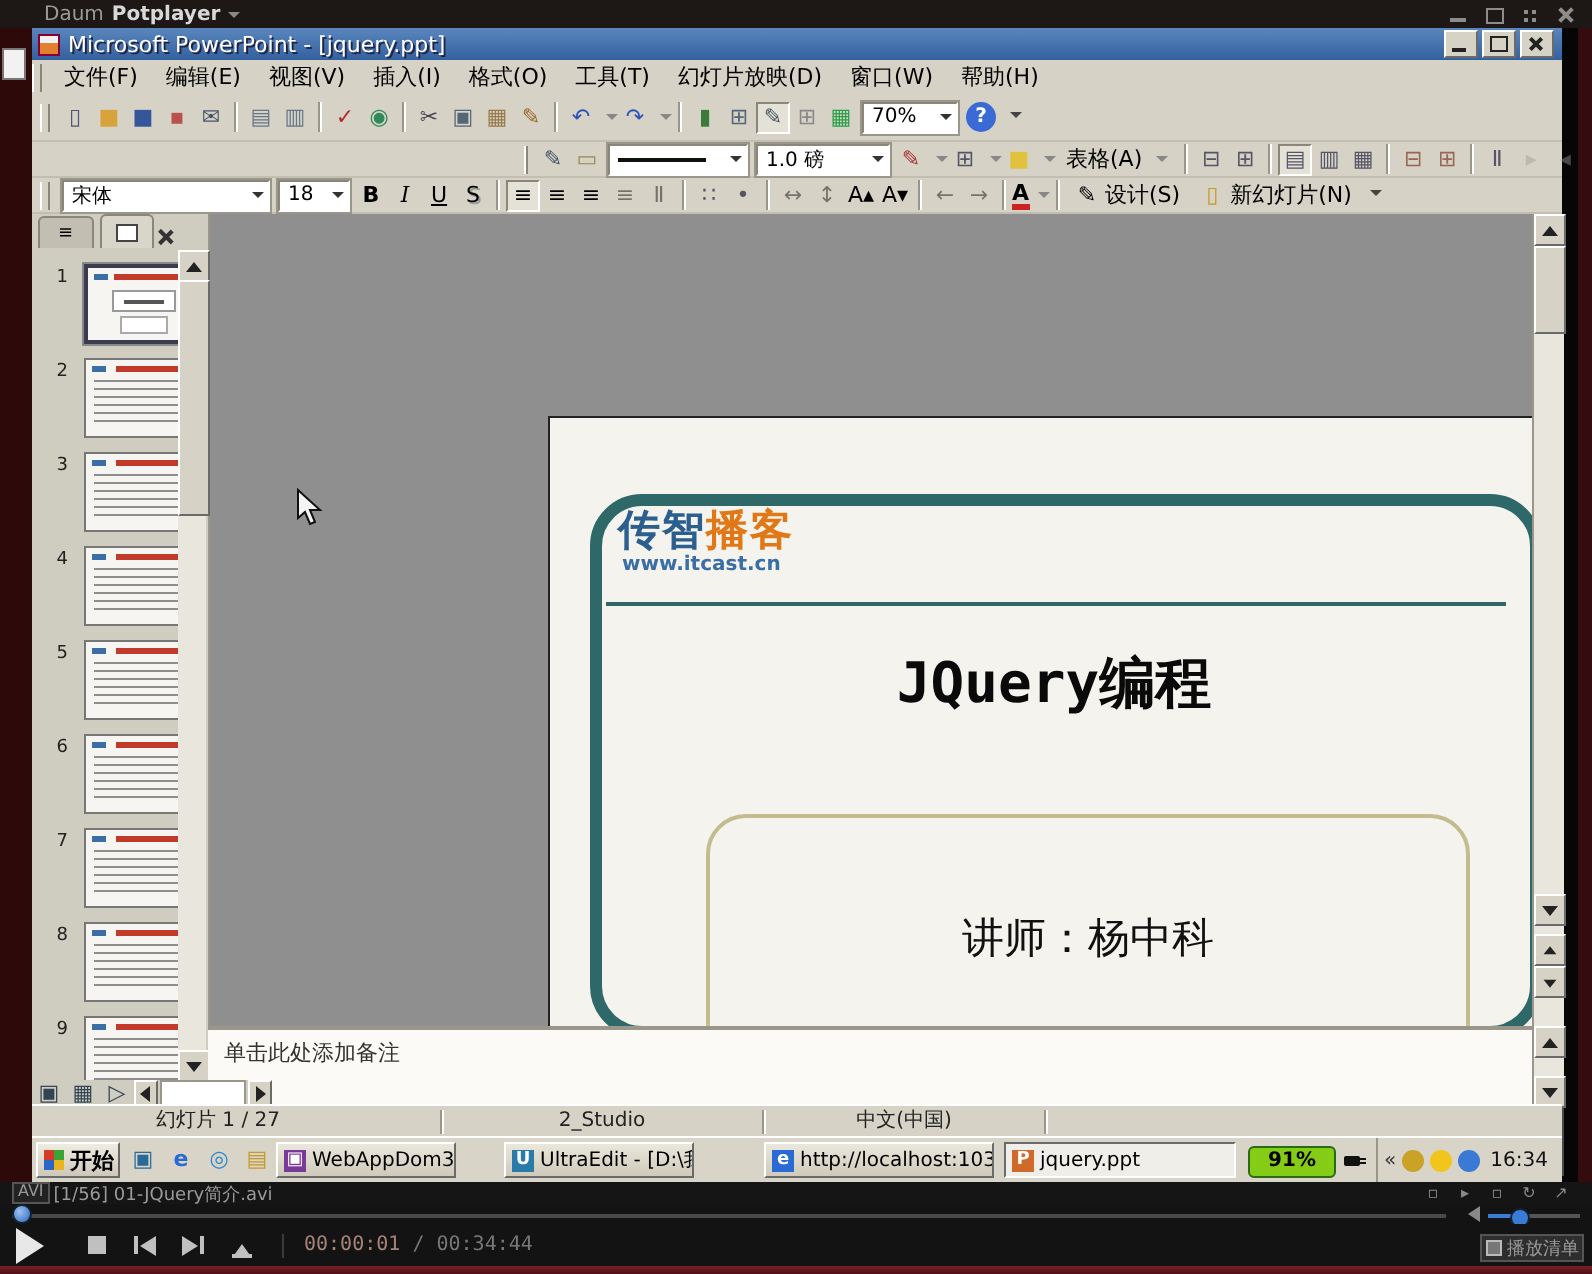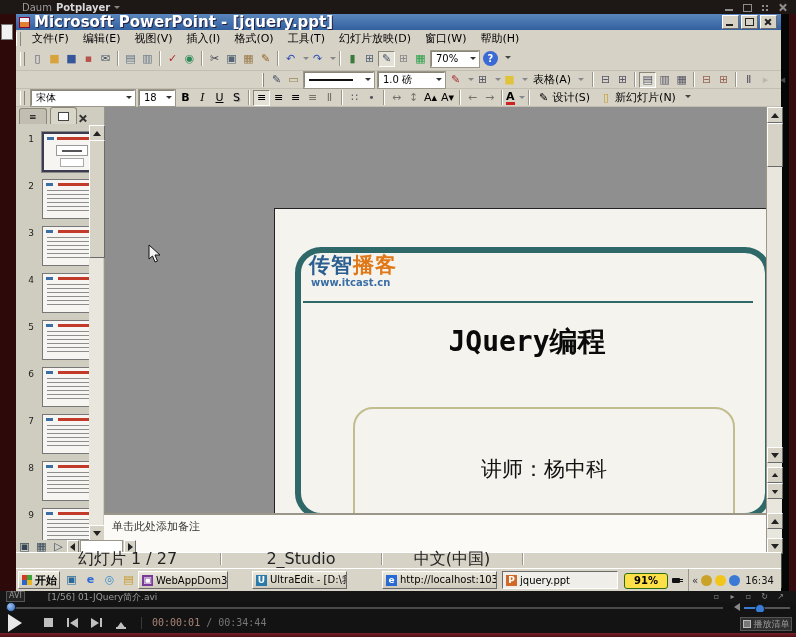--- a/index.html
+++ b/index.html
@@ -21,21 +21,21 @@
   #left-strip{position:absolute;left:0;top:14px;width:16px;height:577px;background:#2e0909}
   #left-marker{position:absolute;left:1px;top:24px;width:10px;height:14px;background:#f2f2f2;border:1px solid #777;
      font-size:8px;text-align:center;line-height:14px;color:#333}
   #right-strip{position:absolute;left:789px;top:14px;width:7px;height:620px;background:#340b0e}
   #bottom-red{position:absolute;left:0;top:633px;width:796px;height:4px;background:linear-gradient(#7a2028,#4a1016)}
   
   #screen{position:absolute;left:16px;top:14px;width:765px;height:577px;background:#d6d2c6}
   .xp-title{position:absolute;left:0;top:0;width:765px;height:16px;display:flex;align-items:center;
      background:linear-gradient(#5b86bd,#33619f)}
   .xp-title .appicon{width:11px;height:11px;margin:0 4px 0 3px;background:linear-gradient(#f2f2f2 40%,#e08030 40%);border:1px solid #803;box-sizing:border-box}
-  .xp-title .ttl{color:#fff;font-weight:bold;font-size:15px;text-shadow:1px 1px #224}
+  .xp-title .ttl{color:#fff;font-weight:normal;font-size:11px;text-shadow:1px 1px #224}
   #ppt-ctrls{margin-left:auto;margin-right:4px;display:flex;gap:2px}
   .xc{width:15px;height:12px;background:#d6d2c6;border:1px solid;border-color:#fff #6a6a6a #6a6a6a #fff;position:relative}
   .xc.minimize::after{content:"";position:absolute;left:3px;bottom:2px;width:7px;height:2px;background:#222}
   .xc.restore::after{content:"";position:absolute;left:3px;top:2px;width:7px;height:6px;border:1px solid #222}
   .xc.close::before,.xc.close::after{content:"";position:absolute;left:6px;top:2px;width:2px;height:8px;background:#222}
   .xc.close::before{transform:rotate(45deg)}.xc.close::after{transform:rotate(-45deg)}
   #menubar{position:absolute;left:0;top:16px;width:765px;height:17px;display:flex;align-items:center;
      background:#d6d2c6;border-bottom:1px solid #b8b4a8}
   .menu-item{padding:1px 7px;font-size:11px;white-space:nowrap}
   #helpbox{margin-left:auto;display:flex;align-items:center;gap:4px;margin-right:4px}
@@ -116,50 +116,50 @@
   #slide-footer{position:absolute;left:0;top:336px;width:100%;text-align:center;font-size:11px;color:#222}
   #slide-footer .sp{display:inline-block;width:18px}
   
   #notes{position:absolute;left:88px;top:499px;width:662px;height:39px;background:#fbfaf6;border-top:2px solid #9a968a;
      font-size:11px;color:#333;padding:4px 0 0 8px;box-sizing:border-box}
   #vscroll{position:absolute;left:750px;top:93px;width:15px;height:406px;background:#e9e7dd;border-left:1px solid #9a968a}
   #nscroll{position:absolute;left:750px;top:499px;width:15px;height:39px;background:#e9e7dd;border-left:1px solid #9a968a}
   #viewrow{position:absolute;left:0;top:526px;width:120px;height:14px;display:flex;align-items:center;background:#cfccc0}
   #viewrow .htrack{width:52px;height:12px;background:#fff;border:1px solid #9a968a;margin:0 1px}
   #statusbar{position:absolute;left:0;top:538px;width:765px;height:16px;background:#d6d2c6;border-top:1px solid #fff;
-     display:flex;font-size:16px;color:#222}
+     display:flex;align-items:center;font-size:10px;color:#222}
   #statusbar .cell{height:12px;line-height:12px;border-right:1px solid #9a968a;box-shadow:1px 0 0 #fff}
   #taskbar{position:absolute;left:0;top:554px;width:765px;height:23px;background:#d8d4c8;border-top:1px solid #fff}
   #start-btn{position:absolute;left:2px;top:2px;width:42px;height:18px;background:linear-gradient(#efece1,#cdc8ba);
      border:1px solid;border-color:#fff #6a6a6a #6a6a6a #fff;display:flex;align-items:center;gap:3px;padding-left:3px;box-sizing:border-box}
   #start-btn .logo{width:10px;height:10px;display:grid;grid-template-columns:5px 5px;grid-template-rows:5px 5px}
   #start-btn .logo i{display:block}
   #start-btn .lbl{font-weight:bold;font-size:11px}
   #qlaunch{position:absolute;left:48px;top:3px;display:flex;gap:4px}
   .ql{width:15px;height:15px;display:inline-flex;align-items:center;justify-content:center;font-size:11px;font-weight:bold}
   .taskbtn{position:absolute;top:2px;height:18px;background:linear-gradient(#eae7dc,#cfcaba);
      border:1px solid;border-color:#fff #6a6a6a #6a6a6a #fff;display:flex;align-items:center;gap:3px;
      padding:0 3px;font-size:10px;overflow:hidden;white-space:nowrap;box-sizing:border-box}
   .taskbtn.active{background:#efeee8;border-color:#6a6a6a #fff #fff #6a6a6a}
   .taskbtn .tic{width:11px;height:11px;display:inline-flex;align-items:center;justify-content:center;
      font-size:9px;font-weight:bold;color:#fff;flex:none}
-  #battery{position:absolute;left:608px;top:4px;width:42px;height:14px;background:#fde047;border:1px solid #2a6a10;
+  #battery{position:absolute;left:608px;top:4px;width:42px;height:14px;background:#84cc16;border:1px solid #2a6a10;
      border-radius:3px;font-size:10px;font-weight:bold;text-align:center;line-height:14px}
   #plug{position:absolute;left:656px;top:5px;width:12px;height:12px}
   #plug::before{content:"";position:absolute;left:0;top:4px;width:8px;height:5px;background:#111;border-radius:1px}
   #plug::after{content:"";position:absolute;left:8px;top:5px;width:3px;height:1px;background:#111;box-shadow:0 2px #111}
   #tray{position:absolute;left:672px;top:0;width:93px;height:23px;border-left:1px solid #9a968a;
      display:flex;align-items:center;gap:3px;padding-left:3px;box-sizing:border-box}
   #tray .chev{font-size:10px;color:#333}
   .tray-dot{width:11px;height:11px;border-radius:50%;flex:none}
   #clock{font-size:10px;color:#111;margin-left:2px}
   
   #info-row{position:absolute;left:0;top:591px;width:796px;height:11px;background:#151515;display:flex;}
   #avi-badge{margin-left:6px;border:1px solid #555;background:#222;color:#999;font-size:8px;line-height:8px;padding:0 2px}
-  #fname{color:#9a9a9a;font-size:9px;margin-left:23px}
+  #fname{color:#9a9a9a;font-size:9px;margin-left:2px}
   #inforight{margin-left:auto;margin-right:10px;display:flex;gap:5px;align-items:center}
   #inforight .icn{width:11px;height:10px;font-size:8px;color:#8a8a8a;border:none}
   #seek-row{position:absolute;left:0;top:602px;width:796px;height:10px;background:#131313}
   #seek-track{position:absolute;left:6px;top:5px;width:717px;height:2px;background:#4a4a4a}
   #seek-knob{position:absolute;left:6px;top:0;width:10px;height:10px;border-radius:50%;
      background:radial-gradient(circle at 35% 35%,#9ec2f0,#2f66c0);border:1px solid #123;box-sizing:border-box}
   #vol-icon{position:absolute;left:730px;top:1px;width:0;height:0;border:4px solid transparent;border-right:6px solid #888}
   #vol-track{position:absolute;left:744px;top:5px;width:46px;height:2px;background:#555}
   #vol-fill{position:absolute;left:744px;top:5px;width:14px;height:2px;background:#3a7bd5}
   #vol-knob{position:absolute;left:755px;top:2px;width:8px;height:8px;border-radius:50%;background:#3a7bd5;border:1px solid #123}

